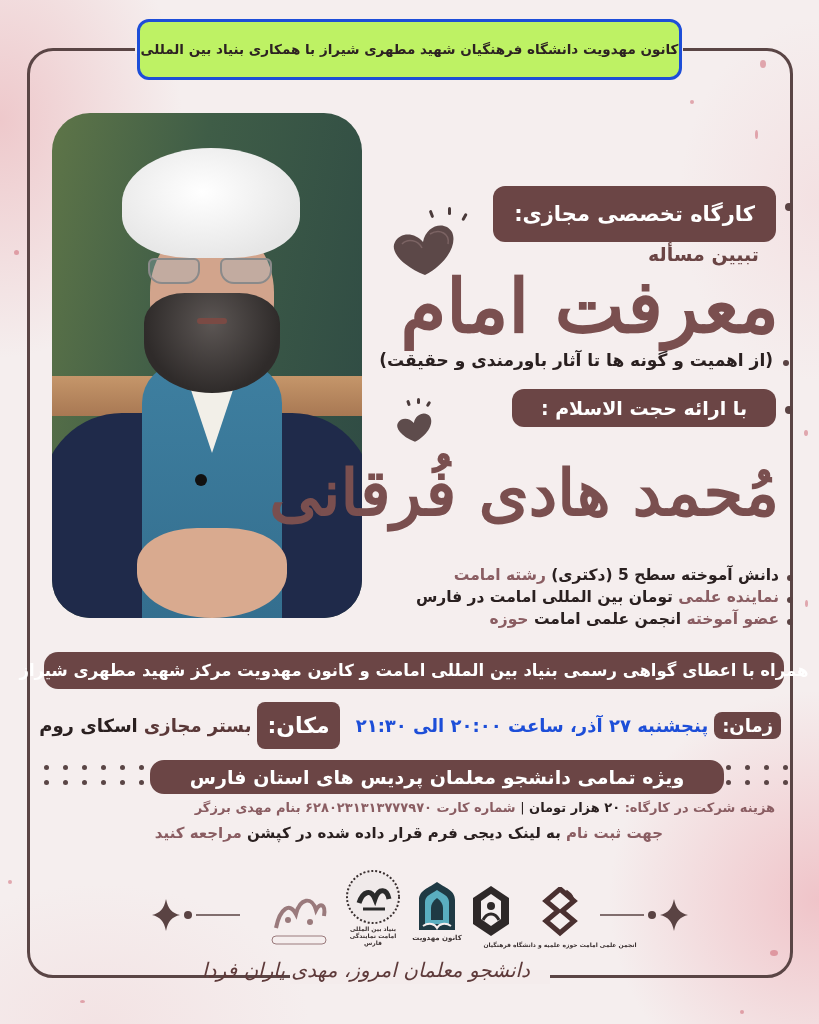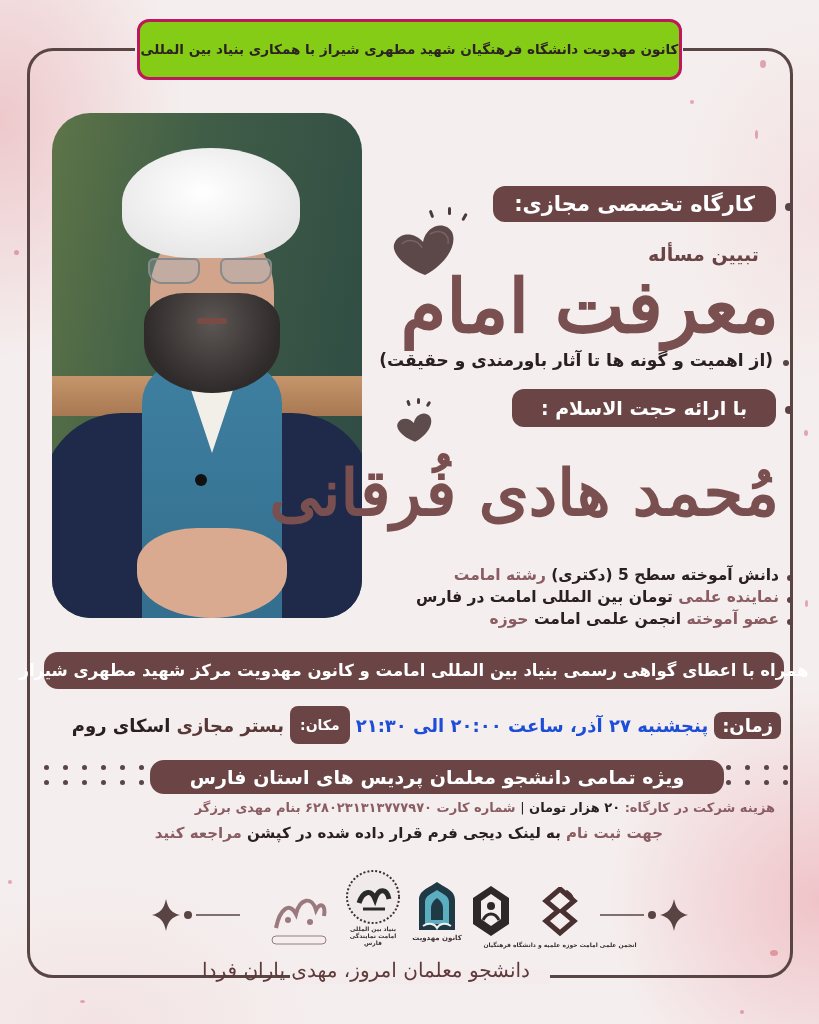--- a/index.html
+++ b/index.html
@@ -30,23 +30,23 @@
   }
   .frame-gap-top {
     position: absolute; left: 135px; top: 44px; width: 548px; height: 10px;
     background: #f5eeee;
   }
 
   
   .header-box {
     position: absolute;
     left: 137px; top: 19px; width: 545px; height: 61px;
-    border: 3px solid #be185d;
+    border: 3px solid #1d4ed8;
     border-radius: 12px;
-    background: #84cc16;
+    background: #bef264;
     display: flex; flex-direction: row; justify-content: center; align-items: center;
     direction: rtl;
     text-align: center;
     font-family: "DejaVu Sans", sans-serif;
     font-weight: bold;
     font-size: 13.5px;
     line-height: 19px;
     color: #2d2222;
   }
 
@@ -160,21 +160,21 @@
   .dots-row i { display:block; width:5px; height:5px; border-radius:50%; background:#5a4545; }
   .dots-row.two { flex-direction: column; gap: 10px; }
 
   .logo {
     position:absolute; display:flex; flex-direction:column; align-items:center; justify-content:flex-end;
     font-size: 7px; color:#3a3030; font-weight:bold; text-align:center; direction: rtl;
   }
   .ornament { position:absolute; }
   .calligraphy {
     position:absolute; left:310px; top:958px; width:220px; height:50px;
-    font-family: "DejaVu Serif", serif; font-size: 20px;
+    font-family: "DejaVu Serif", serif; font-style: italic; font-size: 20px;
     color:#5e3a3a; direction: rtl; text-align: center; white-space: nowrap;
   }
 </style>
 </head>
 <body>
 
 <div>
   <span class="speck" style="left:760px;top:60px;width:6px;height:8px;"></span>
   <span class="speck" style="left:690px;top:100px;width:4px;height:4px;"></span>
   <span class="speck" style="left:755px;top:130px;width:3px;height:9px;"></span>
@@ -206,21 +206,21 @@
   <div class="glasses">
     <span style="left:0;"></span>
       <span style="left:72px;"></span>
   </div>
   <div class="turban"></div>
   <div class="mic"></div>
   <div class="hands"></div>
 </div>
 
 <span class="bullet" style="left:785px;top:203px;"></span>
-<div class="pill" style="left:493px;top:186px;width:283px;height:36px;font-size:21px;">
+<div class="pill" style="left:493px;top:186px;width:283px;height:56px;font-size:21px;">
   <span>کارگاه تخصصی مجازی:</span>
 </div>
 
 <div class="heart" style="left:390px;top:210px;">
   <span class="heart-dash" style="left:40px;top:0;transform:rotate(-20deg);"></span>
   <span class="heart-dash" style="left:58px;top:-3px;"></span>
   <span class="heart-dash" style="left:73px;top:3px;transform:rotate(30deg);"></span>
   <svg width="70" height="58" viewBox="0 0 70 58" style="position:absolute;left:0;top:10px;">
     <path d="M35 55 C10 45 0 30 5 22 C10 12 25 12 33 22 C36 5 55 0 62 12 C68 25 55 45 35 55 Z" fill="#4e3a3a" opacity="0.92"></path>
     <path d="M12 24 C18 18 28 20 32 28 M40 14 C50 8 60 14 58 24" stroke="#7b6363" stroke-width="1.5" fill="none"></path>
@@ -264,21 +264,21 @@
   </div>
 </div>
 
 <div class="pill" style="left:44px;top:652px;width:740px;height:37px;font-size:16.5px;border-radius:14px;">
   <span>همراه با اعطای گواهی رسمی بنیاد بین المللی امامت و کانون مهدویت مرکز شهید مطهری شیراز</span>
 </div>
 
 <div class="line-text" style="right:38px;top:707px;height:36px;display:flex;align-items:center;gap:6px;font-size:18px;">
   <span class="pill" style="position:static;padding:3px 8px;font-size:18px;border-radius:8px;">زمان:</span>
   <span style="color:#1d4ed8;">پنجشنبه ۲۷ آذر، ساعت ۲۰:۰۰ الی ۲۱:۳۰</span>
-  <span class="pill" style="position:static;padding:11px 10px;font-size:14px;border-radius:8px;margin-right:0;">مکان:</span>
+  <span class="pill" style="position:static;padding:11px 10px;font-size:22px;border-radius:8px;margin-right:10px;">مکان:</span>
   <span style="color:#5a3838;">بستر مجازی</span>
   <span class="dark">اسکای روم</span>
 </div>
 
 <div class="dots-row two" style="left:44px;top:765px;">
   <div style="display:flex;gap:14px;">
       <i></i>
       <i></i>
       <i></i>
       <i></i>

